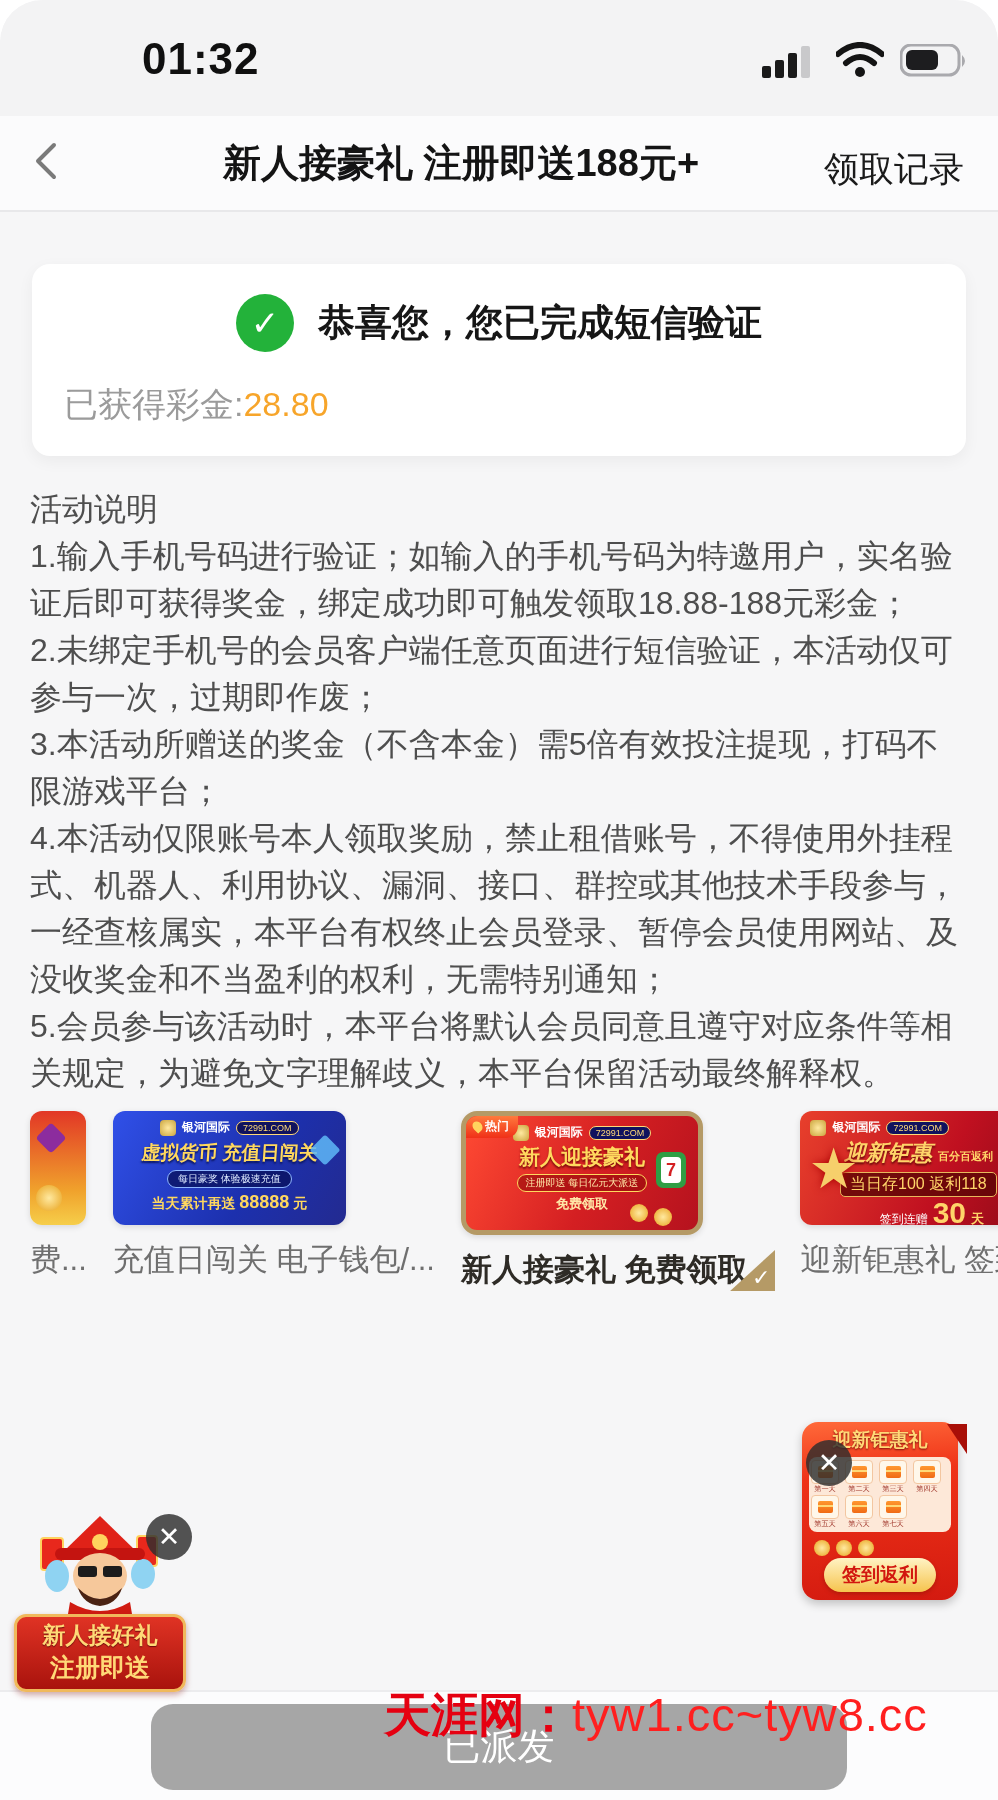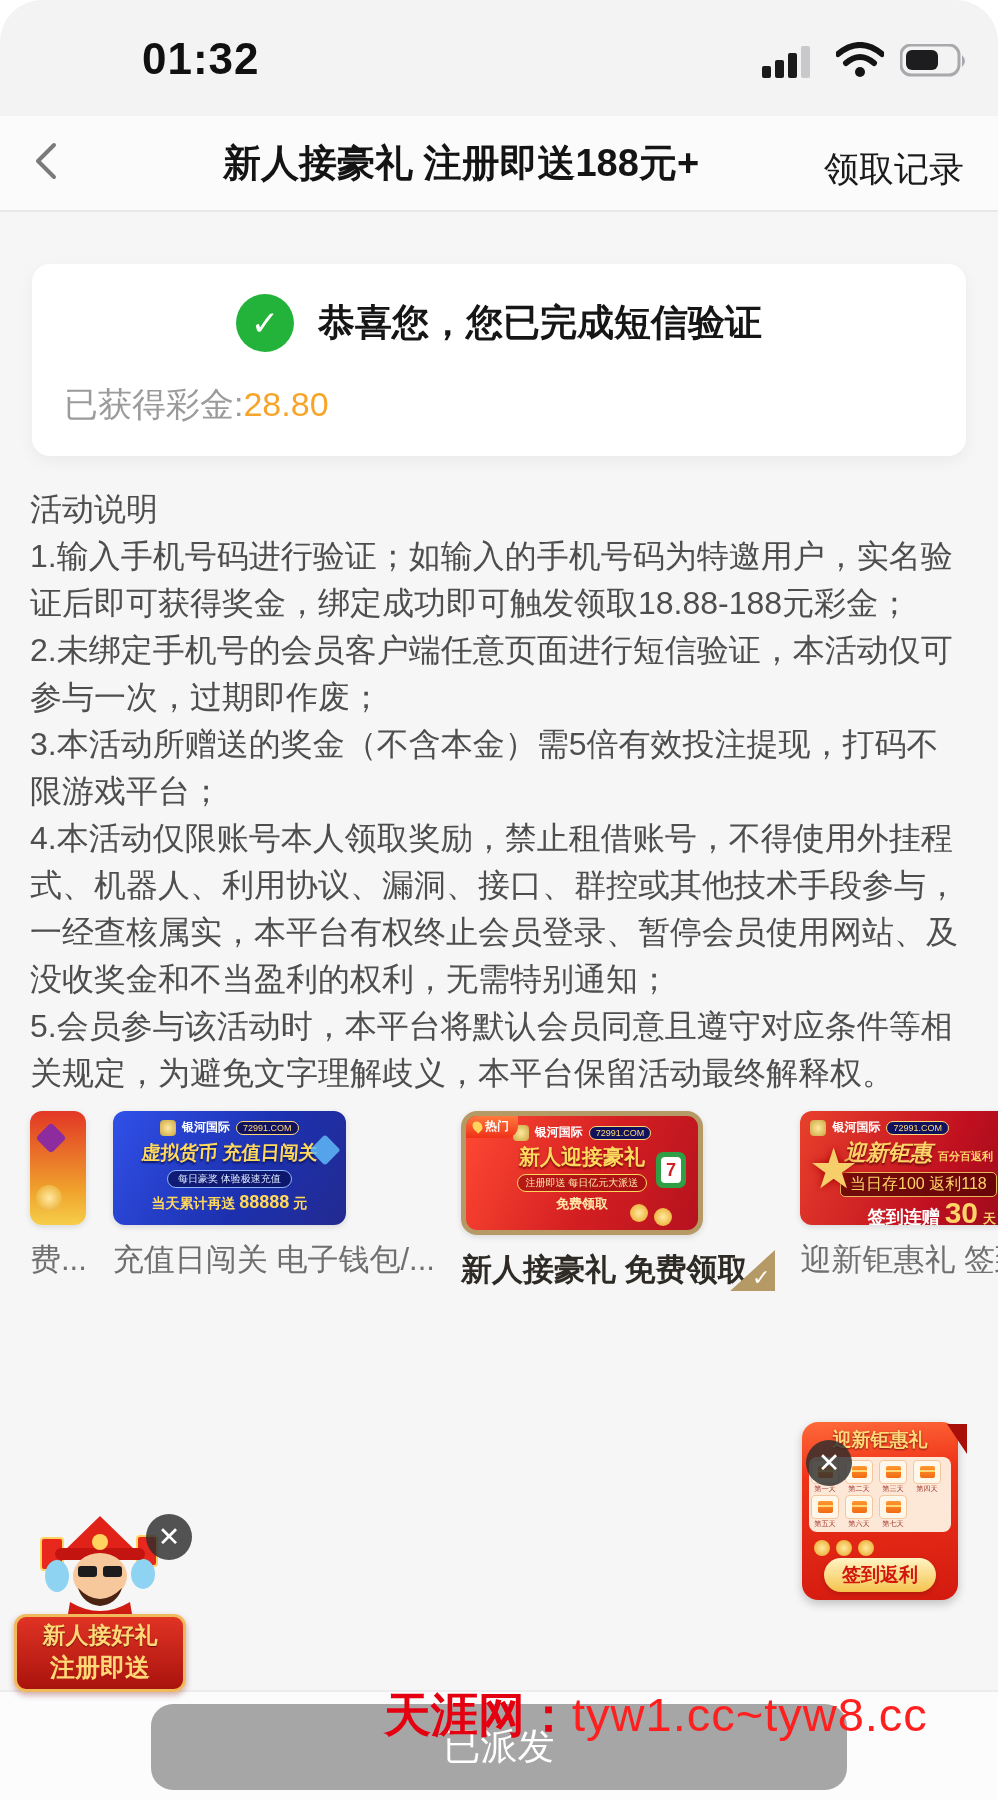--- a/index.html
+++ b/index.html
@@ -63,21 +63,21 @@
   .i3 .c1{right:50px;bottom:8px;} .i3 .c2{right:26px;bottom:4px;}
   .corner{position:absolute;right:-1px;bottom:-1px;width:0;height:0;border-bottom:42px solid #b59a66;border-left:46px solid transparent;}
   .corner-check{position:absolute;right:4px;bottom:0px;color:#fff;font-size:22px;font-weight:900;z-index:2;}
   .t4 .timg{width:236px;background:linear-gradient(115deg,#e8402c 0%,#c01020 60%,#8e0a18 100%);}
   .t4 .star{position:absolute;left:8px;top:30px;font-size:56px;color:#f6cf6b;text-shadow:0 0 8px #a00;line-height:1;}
   .i4-l1{display:flex;justify-content:center;align-items:baseline;gap:6px;margin-top:2px;white-space:nowrap;}
   .i4-l1 .big{font-size:22px;font-weight:900;color:#ffd469;font-style:italic;text-shadow:0 2px 2px #6d0a0a;}
   .i4-l1 .small{font-size:11px;font-weight:700;color:#ffd469;}
   .i4-l2{background:rgba(90,5,5,.8);border:1px solid #e8b85c;color:#ffd469;font-size:16px;width:fit-content;margin:4px auto 0;padding:1px 9px;border-radius:5px;white-space:nowrap;}
   .i4-l3{display:flex;justify-content:center;align-items:baseline;gap:5px;margin-top:1px;white-space:nowrap;}
-  .i4-l3 .w{font-size:18px;font-weight:700;color:#fff;margin-left:27px;}
+  .i4-l3 .w{font-size:12px;font-weight:400;color:#fff;margin-left:27px;}
   .i4-l3 .n{font-size:30px;font-weight:900;color:#ffd469;line-height:1;}
   .i4-l3 .d{font-size:13px;font-weight:800;color:#ffd469;}
 
   
   .close{position:absolute;width:46px;height:46px;border-radius:50%;background:rgba(45,45,45,.82);color:#fff;font-size:27px;font-weight:700;display:flex;align-items:center;justify-content:center;z-index:5;}
   .float-left{position:absolute;left:14px;top:1512px;width:172px;height:180px;z-index:20;}
   .float-left .close{right:-6px;top:2px;}
   .fl-art{position:absolute;left:11px;top:0;}
   .plaque{position:absolute;left:0px;right:0px;bottom:0;background:linear-gradient(#e03324,#a9130d);border:3px solid #f0b95c;border-radius:12px;padding:3px 2px 5px;text-align:center;box-shadow:0 3px 6px rgba(120,10,0,.35);}
   .plaque .l1{font-size:23px;font-weight:900;color:#ffd977;text-shadow:0 1px 1px #6d0a0a;white-space:nowrap;}

